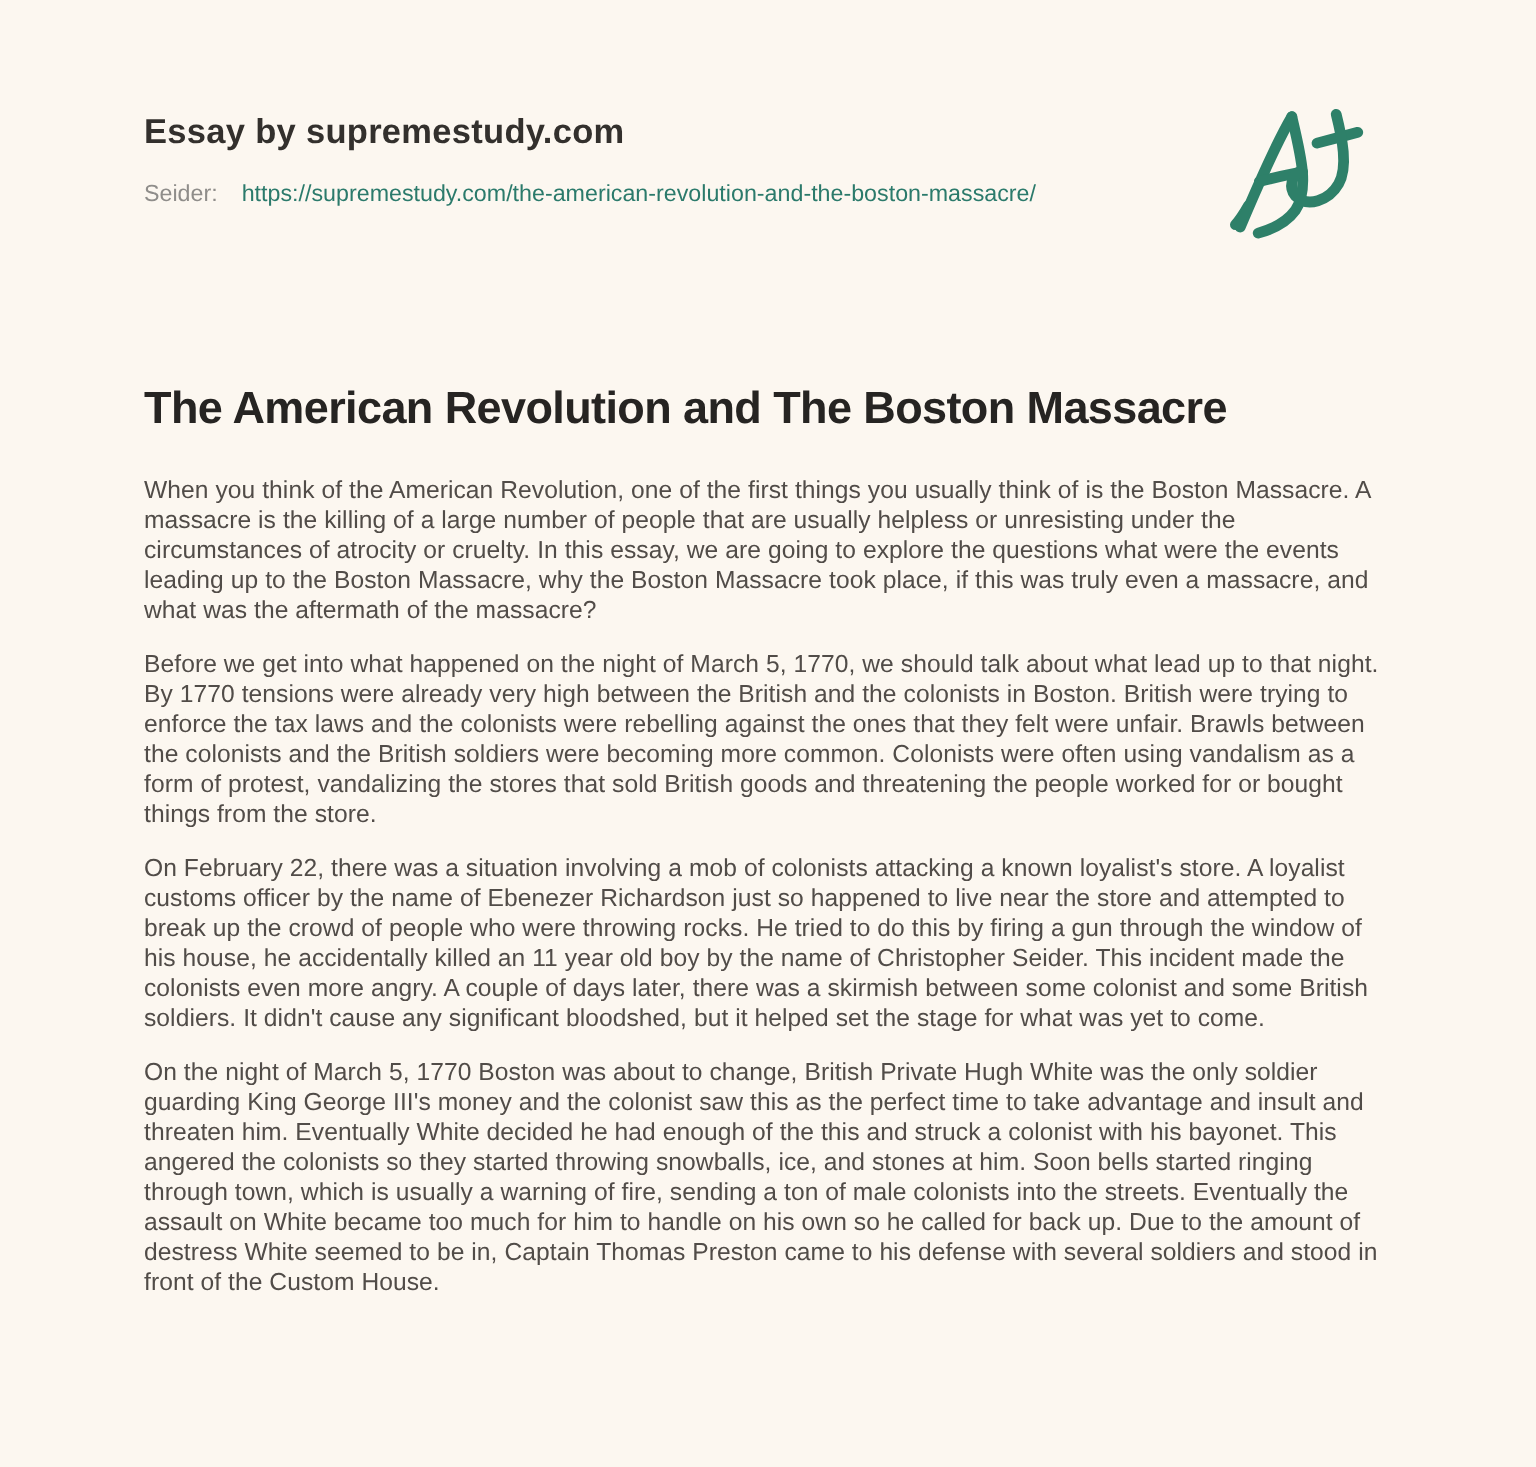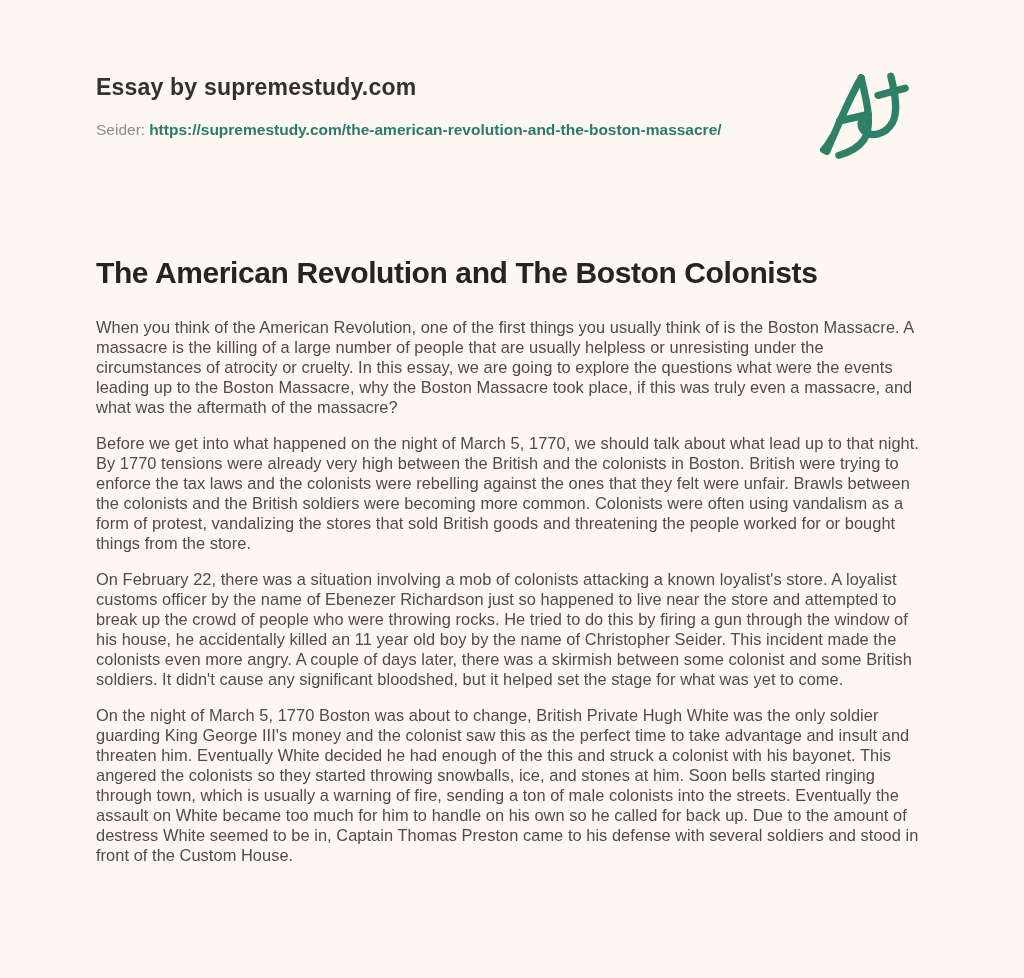--- a/index.html
+++ b/index.html
@@ -26,22 +26,21 @@
     letter-spacing: 0.2px;
   }
   .source-line {
     margin-top: 20px;
     font-size: 15.5px;
     color: #8F8D8A;
   }
   .source-line a {
     color: #2B7A6B;
     text-decoration: none;
-    margin-left: 4px;
-    font-weight: bold;
+    margin-left: 16px;
   }
   .brand-logo {
     position: absolute;
     top: 68px;
     right: 110px;
     width: 96px;
     height: 98px;
   }
   .brand-logo svg { width: 100%; height: 100%; }
   .essay-title {
@@ -91,21 +90,21 @@
             <path d="M75 33 C86 30 98 27 109 24"></path>
 
             <path d="M91 9 C96 29 101 53 93 67 C85 81 67 87 57 77 C51 70 54 59 62 56"></path>
           </g>
         </svg>
       </span>
     </div>
   </header>
 
   <main>
-    <h1 class="essay-title">The American Revolution and The Boston Colonists</h1>
+    <h1 class="essay-title">The American Revolution and The Boston Massacre</h1>
 
     <div class="essay-body">
       <p>When you think of the American Revolution, one of the first things you usually think of is the Boston Massacre. A massacre is the killing of a large number of people that are usually helpless or unresisting under the circumstances of atrocity or cruelty. In this essay, we are going to explore the questions what were the events leading up to the Boston Massacre, why the Boston Massacre took place, if this was truly even a massacre, and what was the aftermath of the massacre?</p>
       <p>Before we get into what happened on the night of March 5, 1770, we should talk about what lead up to that night. By 1770 tensions were already very high between the British and the colonists in Boston. British were trying to enforce the tax laws and the colonists were rebelling against the ones that they felt were unfair. Brawls between the colonists and the British soldiers were becoming more common. Colonists were often using vandalism as a form of protest, vandalizing the stores that sold British goods and threatening the people worked for or bought things from the store.</p>
       <p>On February 22, there was a situation involving a mob of colonists attacking a known loyalist's store. A loyalist customs officer by the name of Ebenezer Richardson just so happened to live near the store and attempted to break up the crowd of people who were throwing rocks. He tried to do this by firing a gun through the window of his house, he accidentally killed an 11 year old boy by the name of Christopher Seider. This incident made the colonists even more angry. A couple of days later, there was a skirmish between some colonist and some British soldiers. It didn't cause any significant bloodshed, but it helped set the stage for what was yet to come.</p>
       <p>On the night of March 5, 1770 Boston was about to change, British Private Hugh White was the only soldier guarding King George III's money and the colonist saw this as the perfect time to take advantage and insult and threaten him. Eventually White decided he had enough of the this and struck a colonist with his bayonet. This angered the colonists so they started throwing snowballs, ice, and stones at him. Soon bells started ringing through town, which is usually a warning of fire, sending a ton of male colonists into the streets. Eventually the assault on White became too much for him to handle on his own so he called for back up. Due to the amount of destress White seemed to be in, Captain Thomas Preston came to his defense with several soldiers and stood in front of the Custom House.</p>
     </div>
   </main>
 
 </div>

